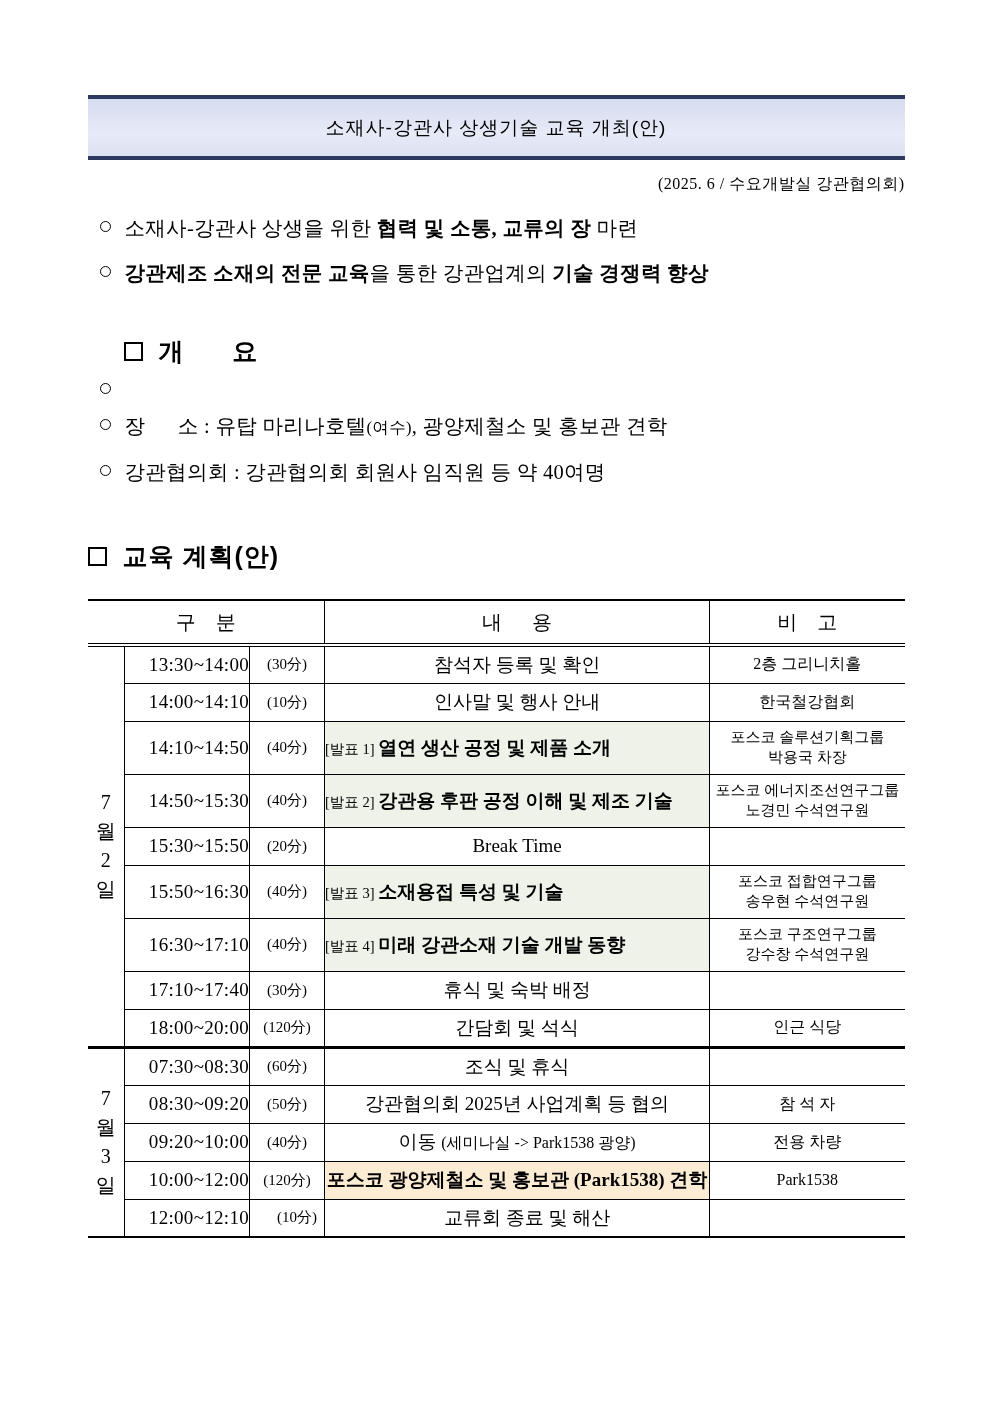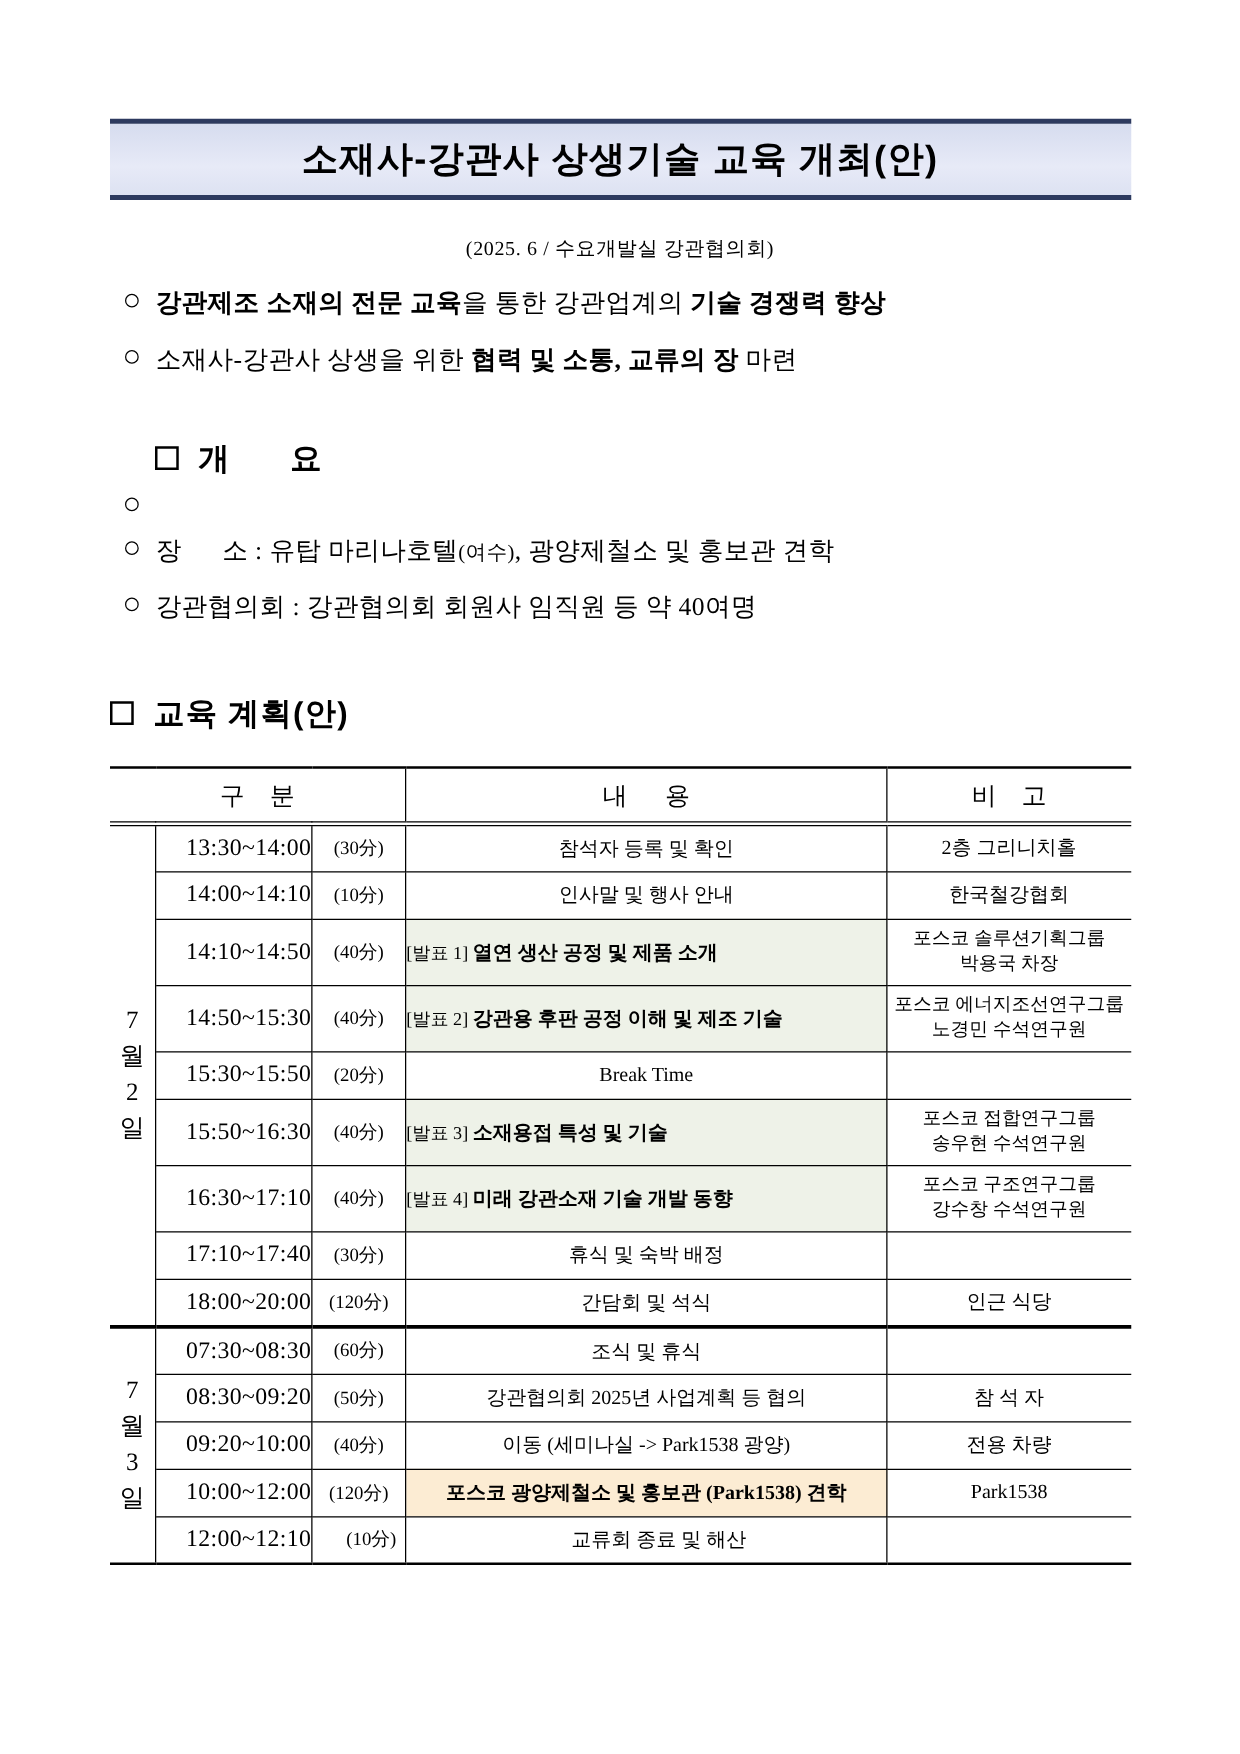--- a/index.html
+++ b/index.html
@@ -12,24 +12,24 @@
 
   
   .banner{
     border-top:4px solid var(--banner-border,#2d3a5f);
     border-bottom:4px solid var(--banner-border,#2d3a5f);
     background:linear-gradient(180deg,#d6dcef 0%,#e7eaf7 60%,#dde2f2 100%);
     height:57px;display:flex;align-items:center;justify-content:center;
   }
   .banner .title{
     font-family:"Liberation Sans","DejaVu Sans",sans-serif;
-    font-weight:bold;font-size:29px;letter-spacing:1px;
+    font-weight:normal;font-size:19px;letter-spacing:1px;
   }
   .subtitle{
-    text-align:center;font-size:16px;margin-top:29px;letter-spacing:0.5px;
+    text-align:right;font-size:16px;margin-top:14px;letter-spacing:0.5px;
   }
 
   
   .heading{
     display:flex;align-items:center;gap:16px;
     font-family:"Liberation Sans","DejaVu Sans",sans-serif;
     font-weight:bold;font-size:25px;letter-spacing:1px;
   }
   .heading .sq{
     width:15px;height:15px;border:2px solid #000;flex:0 0 auto;background:#fff;
@@ -69,21 +69,21 @@
     text-align:center;font-size:20px;line-height:29px;vertical-align:middle;
   }
   table.plan tr.divider td{border-top:3px solid #000;}
   table.plan tr.lastrow td{border-bottom:2px solid #000;padding-left:20px;}
   table.plan td.day.enddark{border-bottom:2px solid #000;}
   td.time{text-align:right;font-size:19px;letter-spacing:0.3px;}
   td.dur{text-align:center;font-size:15px;}
   td.content{text-align:center;font-size:19px;}
   td.content.left{text-align:left;padding-left:0;}
   td.content .pre{font-size:14.5px;}
-  td.content .main{font-size:16px;}
+  td.content .main{font-size:19px;}
   td.content .main.bold{font-weight:bold;}
   td.content .tail{font-size:16px;}
   td.note{text-align:center;font-size:16px;}
   td.note.two{font-size:15px;line-height:1.3;}
   tr.row{height:38px;}
   tr.row.tall{height:53px;}
   .bg-green{background:var(--green,#eef2e8);}
   .bg-orange{background:var(--orange,#fcecd3);}
 
   
@@ -96,25 +96,25 @@
 
   <div class="banner">
     <span class="title">소재사-강관사 상생기술 교육 개최(안)</span>
   </div>
 
   <div class="subtitle">(2025. 6 / 수요개발실 강관협의회)</div>
 
   <div class="bullets" id="purpose-list">
       <div class="bullet-line">
         <span class="bul"></span>
+        <span><span>소재사-강관사 상생을 위한 </span><span class="b ">협력 및 소통, 교류의 장</span><span> 마련</span></span>
+      </div>
+      <div class="bullet-line">
+        <span class="bul"></span>
         <span><span class="b ">강관제조 소재의 전문 교육</span><span>을 통한 강관업계의 </span><span class="b ">기술 경쟁력 향상</span></span>
-      </div>
-      <div class="bullet-line">
-        <span class="bul"></span>
-        <span><span>소재사-강관사 상생을 위한 </span><span class="b ">협력 및 소통, 교류의 장</span><span> 마련</span></span>
       </div>
     </div>
 
   <div class="heading h-overview">
     <span class="sq"></span>
     <span class="htxt">개      요</span>
   </div>
   <div class="bullets" id="overview-list">
       <div class="bullet-line">
         <span class="bul"></span>

